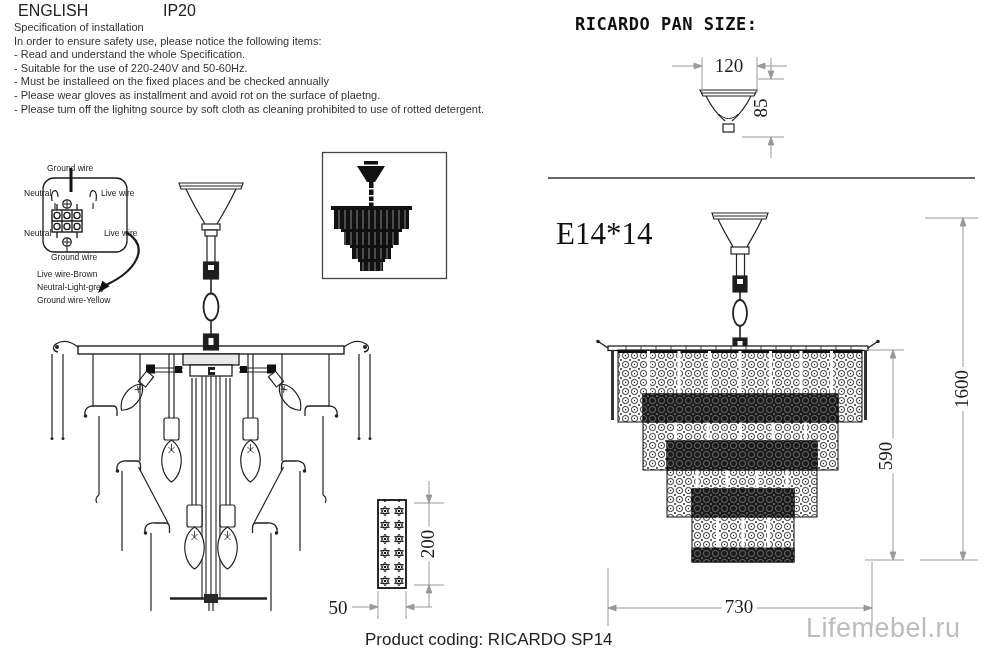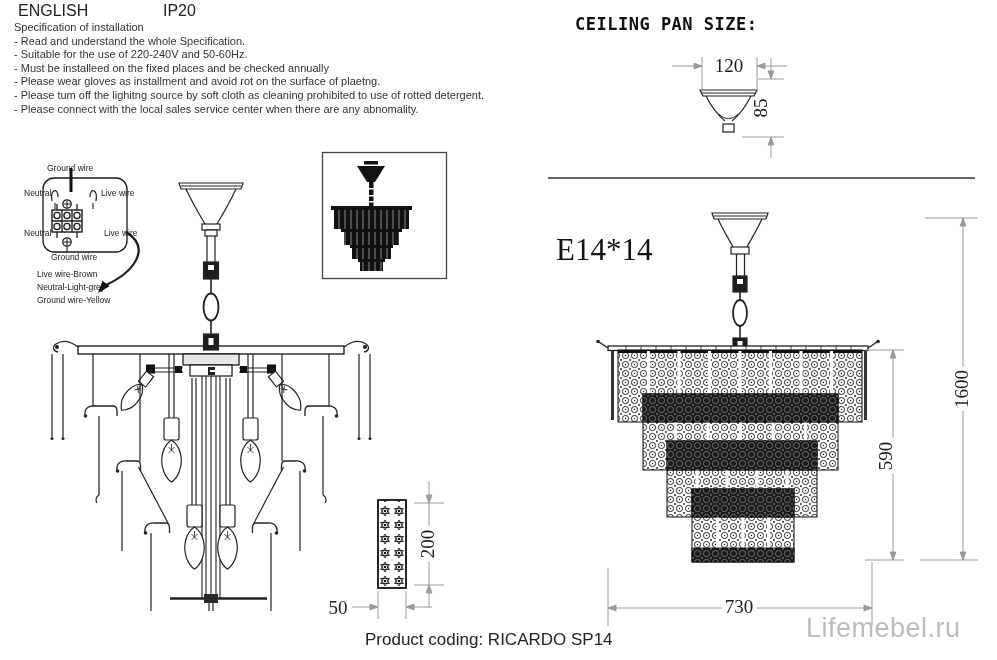--- a/index.html
+++ b/index.html
@@ -279,40 +279,40 @@
     </g>
 
     <path d="M548,178 H975" stroke="#333" stroke-width="1.5"></path>
   </svg>
 
   <div class="abs h1" style="left:18px;top:2px;">ENGLISH</div>
   <div class="abs h1" style="left:163px;top:2px;">IP20</div>
 
   <div class="abs spec" style="left:14px;top:21px;">
     <div>Specification of installation</div>
+    <div>In order to ensure safety use, please notice the following items:</div>
     <div>- Read and understand the whole Specification.</div>
     <div>- Suitable for the use of 220-240V and 50-60Hz.</div>
     <div>- Must be installeed on the fixed places and be checked annually</div>
     <div>- Please wear gloves as installment and avoid rot on the surface of plaetng.</div>
     <div>- Please tum off the lighitng source by soft cloth as cleaning prohibited to use of rotted detergent.</div>
-    <div>- Please connect with the local sales service center when there are any abnomality.</div>
   </div>
 
   <div class="abs wlabel" style="left:47px;top:164px;">Ground wire</div>
   <div class="abs wlabel" style="left:24px;top:189px;">Neutral</div>
   <div class="abs wlabel" style="left:101px;top:189px;">Live wire</div>
   <div class="abs wlabel" style="left:24px;top:229px;">Neutral</div>
   <div class="abs wlabel" style="left:104px;top:229px;">Live wire</div>
   <div class="abs wlabel" style="left:51px;top:253px;">Ground wire</div>
   <div class="abs wlabel" style="left:37px;top:270px;">Live wire-Brown</div>
   <div class="abs wlabel" style="left:37px;top:283px;">Neutral-Light-grey</div>
   <div class="abs wlabel" style="left:37px;top:296px;">Ground wire-Yellow</div>
 
-  <div class="abs cadhead" style="left:575px;top:14px;">CEILING PAN SIZE:</div>
-  <div class="abs lamp" style="left:556px;top:232px;">E14*14</div>
+  <div class="abs cadhead" style="left:575px;top:14px;">RICARDO PAN SIZE:</div>
+  <div class="abs lamp" style="left:556px;top:216px;">E14*14</div>
 
   <div class="abs dim dimc" style="left:729px;top:66px;">120</div>
   <div class="abs dim dimv" style="left:761px;top:108px;background:none;">85</div>
   <div class="abs dim dimv" style="left:962px;top:389px;">1600</div>
   <div class="abs dim dimv" style="left:886px;top:456px;">590</div>
   <div class="abs dim dimc" style="left:739px;top:607px;">730</div>
   <div class="abs dim dimv" style="left:428px;top:544px;">200</div>
   <div class="abs dim dimc" style="left:338px;top:608px;background:none;text-align:right;">50</div>
 
   <div class="abs coding" style="left:365px;top:630px;">Product coding: RICARDO SP14</div>

